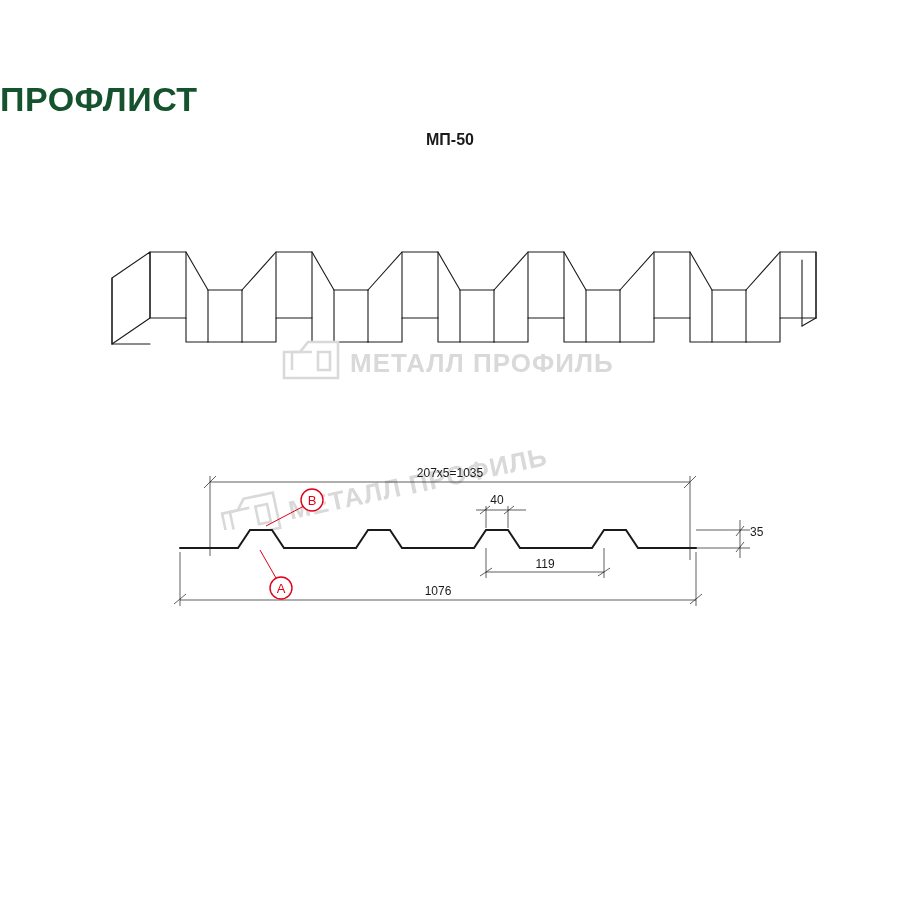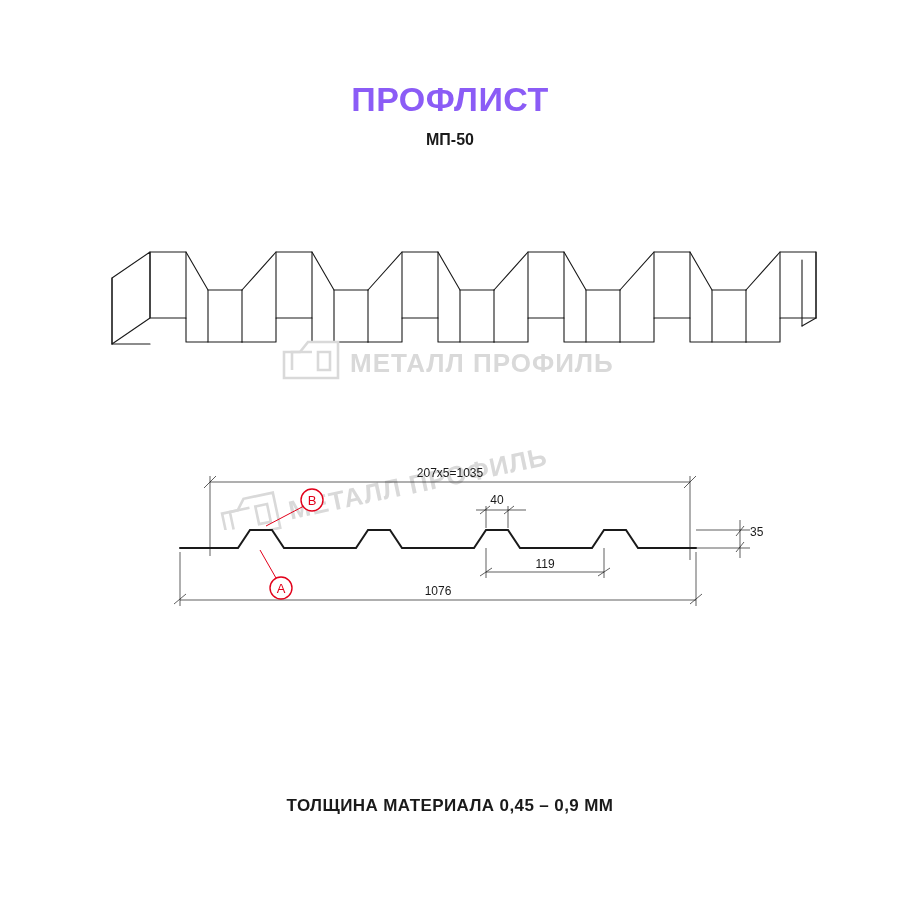--- a/index.html
+++ b/index.html
@@ -18,25 +18,25 @@
   .page {
     position: relative;
     width: 900px;
     height: 900px;
   }
   .title {
     position: absolute;
     top: 80px;
     left: 0;
     width: 900px;
-    text-align: center;
+    text-align: left;
     font-size: 34px;
     font-weight: bold;
     letter-spacing: 0.5px;
-    color: #8b5cf6;
+    color: #14532d;
   }
   .subtitle {
     position: absolute;
     top: 131px;
     left: 0;
     width: 900px;
     text-align: center;
     font-size: 16px;
     font-weight: bold;
     color: #1a1a1a;
@@ -221,15 +221,14 @@
       </g>
 
       <text x="300" y="17" font-size="12" fill="#1a1a1a" text-anchor="middle">207х5=1035</text>
       <text x="347" y="44" font-size="12" fill="#1a1a1a" text-anchor="middle">40</text>
       <text x="395" y="108" font-size="12" fill="#1a1a1a" text-anchor="middle">119</text>
       <text x="600" y="76" font-size="12" fill="#1a1a1a" text-anchor="start">35</text>
       <text x="288" y="135" font-size="12" fill="#1a1a1a" text-anchor="middle">1076</text>
     </svg>
   </div>
 
-  <div class="footer">ТОЛЩИНА МАТЕРИАЛА 0,45 – 0,9 ММ</div>
 
 </div>
 
 </body></html>

